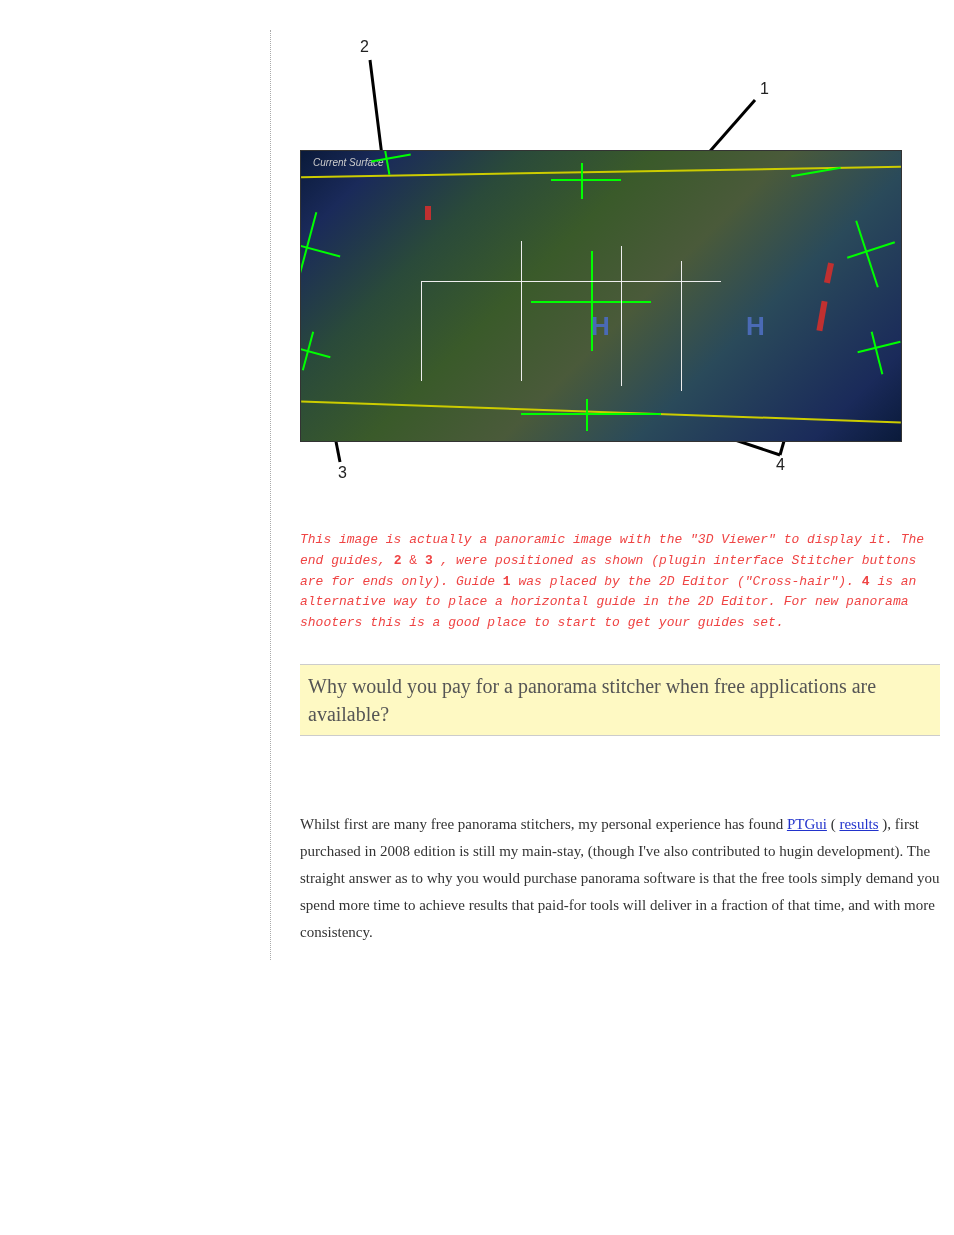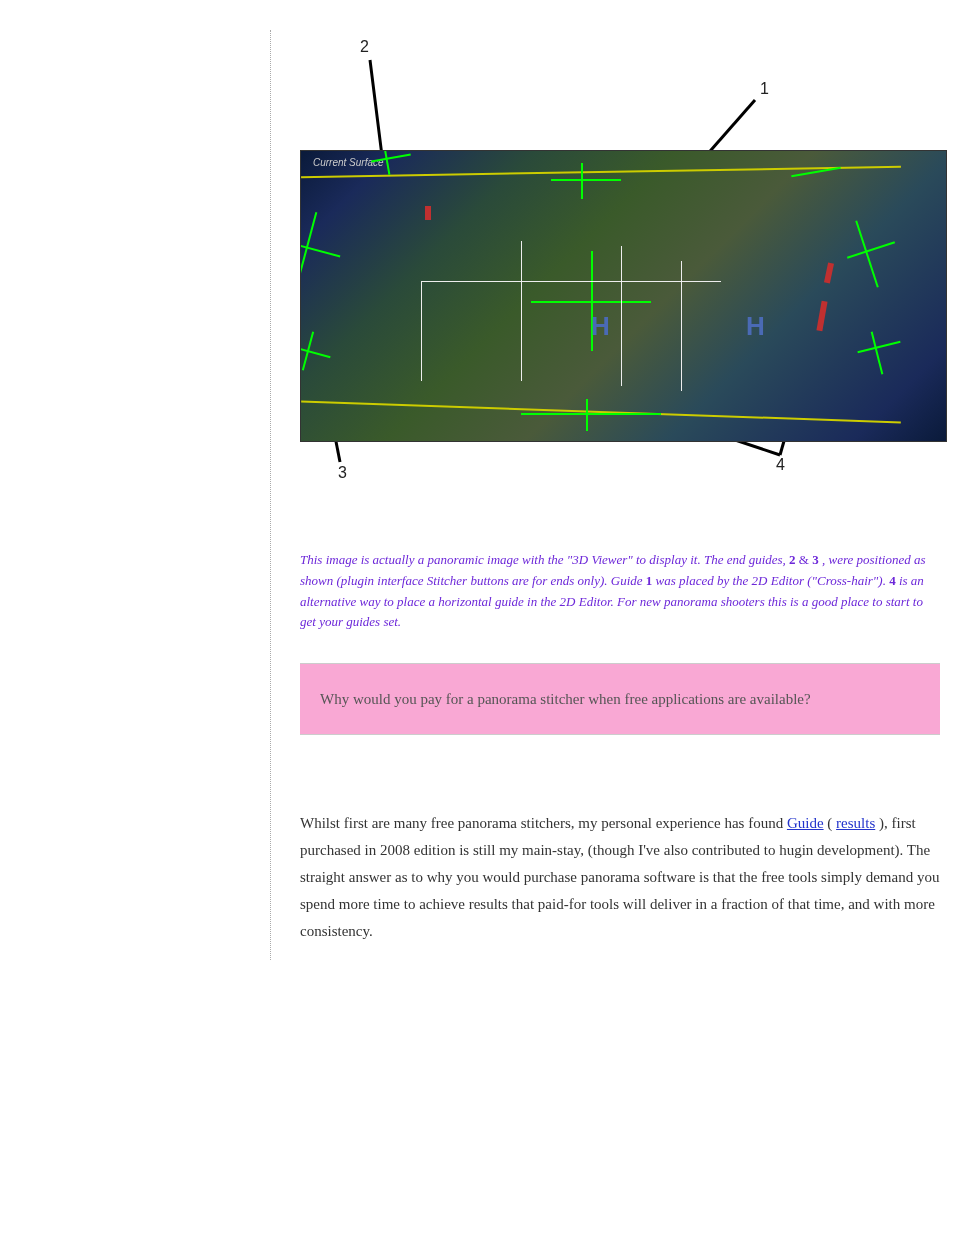--- a/index.html
+++ b/index.html
@@ -35,21 +35,20 @@
   }
   .map-img {
     position: absolute;
     left: 0;
     top: 120px;
     width: 600px;
     height: 290px;
     background: linear-gradient(135deg, #0a1a3a 0%, #1a2a5a 10%, #2a4a3a 25%, #3a5a2a 40%, #4a5a3a 55%, #2a4a5a 70%, #1a2a5a 90%, #0a1a3a 100%);
     border: 1px solid #333;
     overflow: hidden;
-    padding-left: 45px;
   }
   .map-overlay-line {
     position: absolute;
     background: #00ff00;
     height: 2px;
   }
   .map-h {
     position: absolute;
     color: #4a6ab5;
     font-size: 26px;
@@ -63,43 +62,43 @@
     font-style: italic;
     font-family: Arial, sans-serif;
   }
   .num-label {
     position: absolute;
     font-family: Arial, sans-serif;
     font-size: 16px;
     color: #222;
   }
   .caption-block {
-    margin-top: 60px;
+    margin-top: 40px;
     font-size: 13px;
     line-height: 1.6;
-    font-family: Liberation Serif, serif;
-    color: #6d28d9;
+    font-family: Liberation Mono, monospace;
+    color: #ef4444;
   }
   .caption-block .fig-intro {
     font-style: italic;
   }
   .caption-block b {
     font-weight: bold;
   }
   .grey-bar {
     margin-top: 30px;
     height: 70px;
-    background: #f9a8d4;
+    background: #fef9c3;
     border-top: 1px solid #ccc;
     border-bottom: 1px solid #ccc;
     display: flex;
     align-items: center;
-    padding: 0 20px;
+    padding: 0 8px;
     font-family: Georgia, serif;
-    font-size: 15px;
+    font-size: 20px;
     color: #555;
     line-height: 1.4;
   }
   .payfor-section {
     margin-top: 40px;
     font-size: 15px;
     line-height: 1.8;
     font-family: Georgia, serif;
     color: #333;
   }
@@ -201,21 +200,21 @@
     </div>
 
     <div class="grey-bar">
       <span>Why would you pay for a panorama stitcher when free applications are available?</span>
     </div>
 
     <div class="payfor-section">
       <div class="gap"></div>
       <p>
         <span>Whilst first are many free panorama stitchers, my personal experience has found </span>
-        <a href="#">Guide</a>
+        <a href="#">PTGui</a>
         <span> (</span>
         <a href="#">results</a>
         <span>), first purchased in 2008 edition is still my main-stay, (though I've also contributed to hugin development). The straight answer as to why you would purchase panorama software is that the free tools simply demand you spend more time to achieve results that paid-for tools will deliver in a fraction of that time, and with more consistency.</span>
       </p>
     </div>
 
   </div>
 </div>
 
 </body></html>

